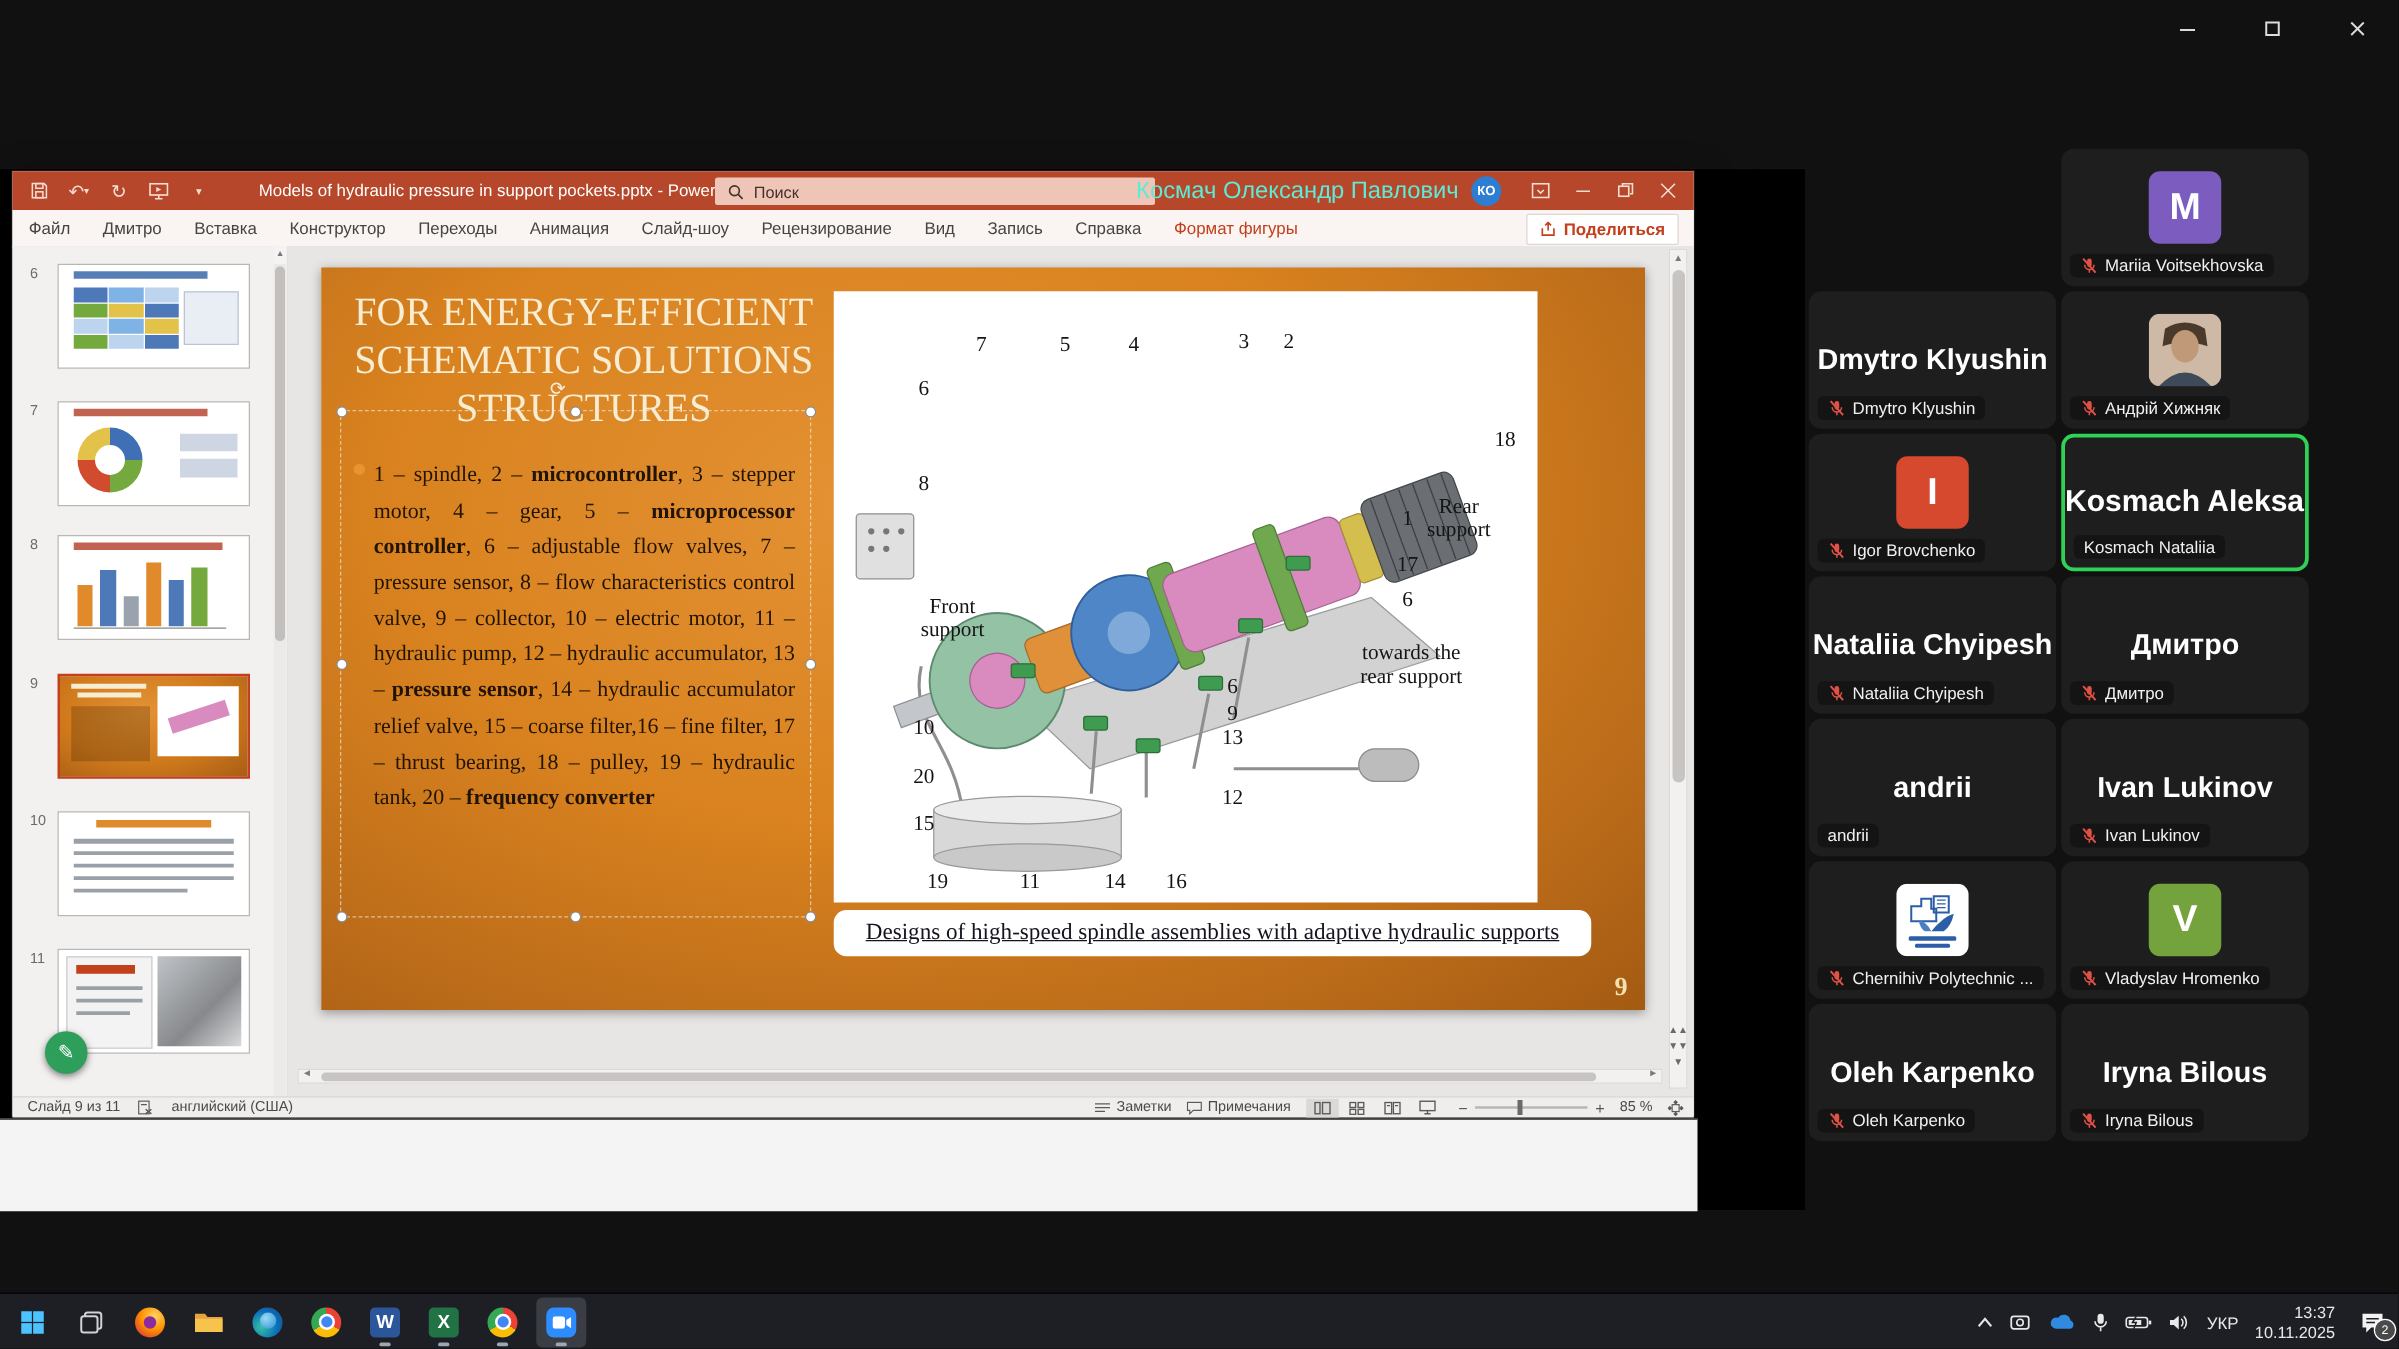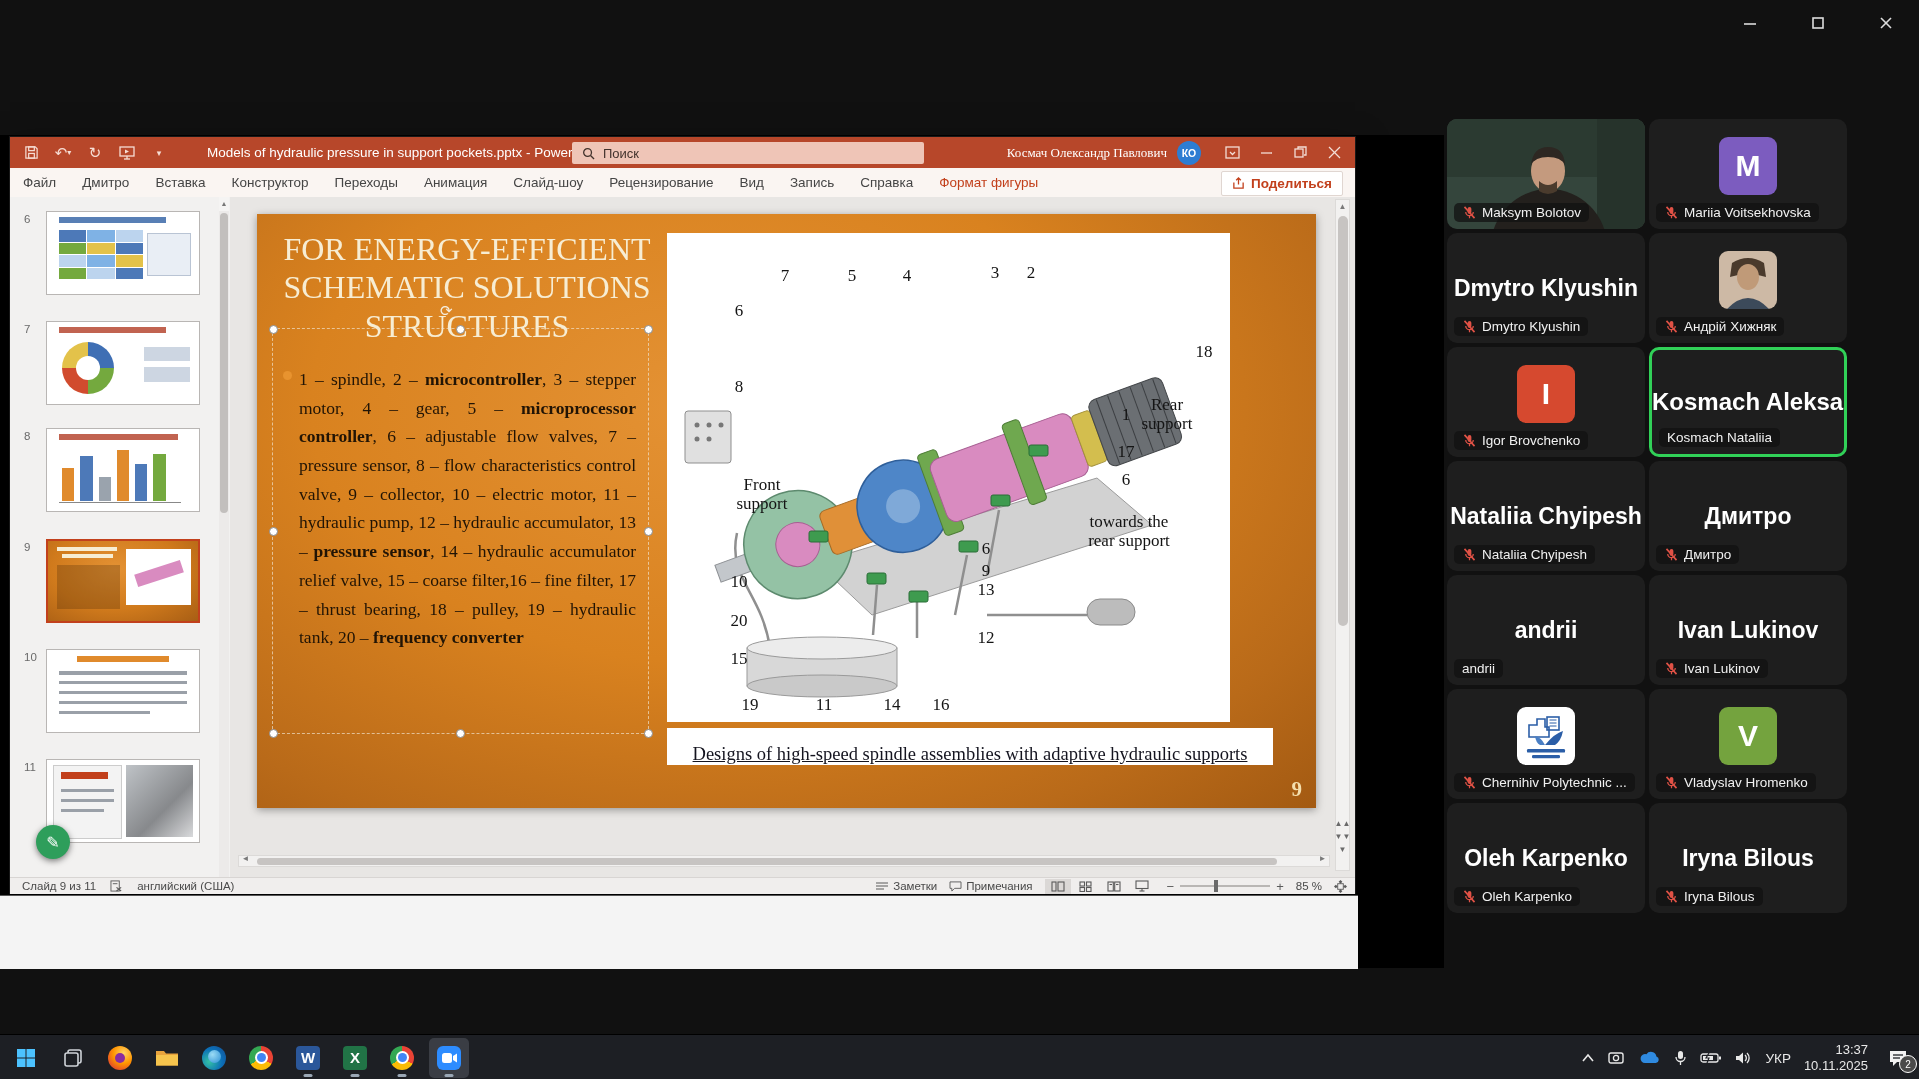--- a/index.html
+++ b/index.html
@@ -25,21 +25,21 @@
     box-shadow:0 0 0 1px #30303080, 0 10px 30px rgba(0,0,0,.55);}
   #titleBar{position:absolute;left:0;top:0;width:1345px;height:31px;background:#B7472A;color:#fff;}
   .qat{position:absolute;left:8px;top:0;height:31px;display:flex;align-items:center;gap:6px;}
   .qat .qbtn{width:26px;height:24px;display:flex;align-items:center;justify-content:center;color:#f6ddd4;font-size:15px;}
   .qat svg{stroke:#f6ddd4;fill:none;stroke-width:1.3;}
   #pptTitle{position:absolute;left:197px;top:0;height:31px;display:flex;align-items:center;font-size:13.5px;color:#fff;white-space:nowrap;}
   #searchBox{position:absolute;left:562px;top:5px;width:352px;height:22px;background:#efc5b7;border-radius:2px;
     display:flex;align-items:center;gap:8px;padding-left:10px;box-sizing:border-box;}
   #searchBox span{font-size:13px;color:#42322c;}
   #tbRight{position:absolute;right:4px;top:0;height:31px;display:flex;align-items:center;}
-  #userName{font-size:13px;color:#ffffff;margin-right:10px;white-space:nowrap;font-family:Liberation Serif, serif;}
+  #userName{font-size:19px;color:#5eead4;margin-right:10px;white-space:nowrap;}
   #userBadge{width:24px;height:24px;border-radius:50%;background:#2D7DD2;color:#fff;font-size:10.5px;font-weight:bold;
     display:flex;align-items:center;justify-content:center;margin-right:14px;}
   .tbIcon{width:34px;height:31px;display:flex;align-items:center;justify-content:center;}
   .tbIcon svg{stroke:#f3ded6;fill:none;stroke-width:1.3;}
 
   #menuRow{position:absolute;left:0;top:31px;width:1345px;height:29px;background:#FAF5F2;border-bottom:1px solid #e3dcd8;display:flex;align-items:center;}
   .tab{padding:0 13px;font-size:13.5px;color:#454545;height:29px;display:flex;align-items:center;cursor:default;}
   .tab.accent{color:#C2401C;}
   #shareBtn{position:absolute;right:12px;top:3px;height:23px;background:#fff;border:1px solid #e0d6d1;border-radius:2px;
     display:flex;align-items:center;gap:6px;padding:0 10px;color:#C2401C;font-size:13.5px;font-weight:bold;}
@@ -68,21 +68,21 @@
   #slideTitle{position:absolute;left:10px;top:16px;width:400px;text-align:center;
     font-family:"Liberation Serif",serif;font-size:32px;line-height:1.2;color:#F7EDD3;}
   #textBox{position:absolute;left:15px;top:114px;width:377px;height:406px;border:1px dashed #f2e6d2aa;box-sizing:border-box;}
   #bodyText{position:absolute;left:26px;right:12px;top:36px;font-family:"Liberation Serif",serif;font-size:17.5px;
     line-height:1.64;color:#211405;text-align:justify;}
   #bodyText b{font-weight:bold;}
   #bullet{position:absolute;left:10px;top:42px;width:9px;height:9px;border-radius:50%;background:#e8932f;}
   .handle{position:absolute;width:9px;height:9px;border-radius:50%;background:#fff;border:1px solid #8a8a8a;box-sizing:border-box;}
   #rotHandle{position:absolute;left:183px;top:88px;font-size:15px;color:#f5efe2;}
   #diagramBox{position:absolute;left:410px;top:19px;width:563px;height:489px;background:#fff;}
-  #captionStrip{position:absolute;left:410px;top:514px;width:606px;height:37px;background:#fff;display:flex;align-items:flex-end;justify-content:center;}
+  #captionStrip{position:absolute;left:410px;top:514px;width:606px;height:37px;background:#fff;display:flex;align-items:center;justify-content:center;border-radius:10px;}
   #caption{font-family:"Liberation Serif",serif;font-size:18.5px;color:#14141f;text-decoration:underline;}
   #slideNum{position:absolute;right:14px;bottom:6px;font-family:"Liberation Serif",serif;font-size:21px;font-weight:bold;color:#F4DFAE;}
   .dlabel{font-family:"Liberation Serif",serif;fill:#141414;font-size:17px;}
 
   
   #vScroll{position:absolute;left:1105px;top:2px;width:15px;height:672px;background:#F2F1F0;border:1px solid #dcdad8;box-sizing:border-box;}
   .sArrow{width:13px;height:14px;color:#7a7a7a;font-size:8px;text-align:center;line-height:14px;}
   #vThumb{position:absolute;left:2px;top:16px;width:10px;height:410px;background:#c7c4c2;border-radius:5px;}
   #slideNav{position:absolute;left:0;bottom:16px;width:13px;display:flex;flex-direction:column;gap:4px;align-items:center;color:#6a6a6a;font-size:8px;}
   #hScroll{position:absolute;left:8px;top:658px;width:1092px;height:12px;background:#F2F1F0;border:1px solid #dcdad8;box-sizing:border-box;display:flex;align-items:center;}
@@ -525,40 +525,20 @@
         </div>
       </div>
     </div>
 
     <div id="bottomStrip"></div>
   </div>
 
   <div id="annotBubble">✎</div>
 
   <div id="participants">
-      <div class="ptile" style="left: 3px; top: 3px;">
-        <div><svg width="198" height="110" viewBox="0 0 198 110" preserveAspectRatio="none">
-            <rect width="198" height="110" fill="#34453c"></rect>
-            <rect width="198" height="58" fill="#2b3a31"></rect>
-            <rect x="150" y="0" width="48" height="110" fill="#26332b"></rect>
-            <ellipse cx="102" cy="128" rx="58" ry="58" fill="#23201d"></ellipse>
-            <ellipse cx="101" cy="52" rx="17" ry="21" fill="#c49a7e"></ellipse>
-            <path d="M84,46 q2,-18 17,-18 q16,0 17,18 q-4,-8 -17,-8 q-13,0 -17,8z" fill="#2d2722"></path>
-            <path d="M92,62 q9,8 18,0 l0,10 q-9,6 -18,0 z" fill="#4a3b2d"></path>
-          </svg></div>
-        <div class="pLabel">
-          <svg width="15" height="15" viewBox="0 0 24 24">
-            <path d="M12 3a3 3 0 0 1 3 3v5a3 3 0 0 1-6 0V6a3 3 0 0 1 3-3z" fill="#E05246"></path>
-            <path d="M6 11a6 6 0 0 0 12 0" stroke="#E05246" stroke-width="2" fill="none"></path>
-            <line x1="12" y1="17" x2="12" y2="21" stroke="#E05246" stroke-width="2"></line>
-            <line x1="4" y1="3" x2="20" y2="21" stroke="#E05246" stroke-width="2.6"></line>
-          </svg>
-          <span>Maksym Bolotov</span>
-        </div>
-      </div>
       <div class="ptile" style="left: 205px; top: 3px;">
         <div class="pAvatar" style="background: rgb(124, 92, 191);">M</div>
         <div class="pLabel">
           <svg width="15" height="15" viewBox="0 0 24 24">
             <path d="M12 3a3 3 0 0 1 3 3v5a3 3 0 0 1-6 0V6a3 3 0 0 1 3-3z" fill="#E05246"></path>
             <path d="M6 11a6 6 0 0 0 12 0" stroke="#E05246" stroke-width="2" fill="none"></path>
             <line x1="12" y1="17" x2="12" y2="21" stroke="#E05246" stroke-width="2"></line>
             <line x1="4" y1="3" x2="20" y2="21" stroke="#E05246" stroke-width="2.6"></line>
           </svg>
           <span>Mariia Voitsekhovska</span>

